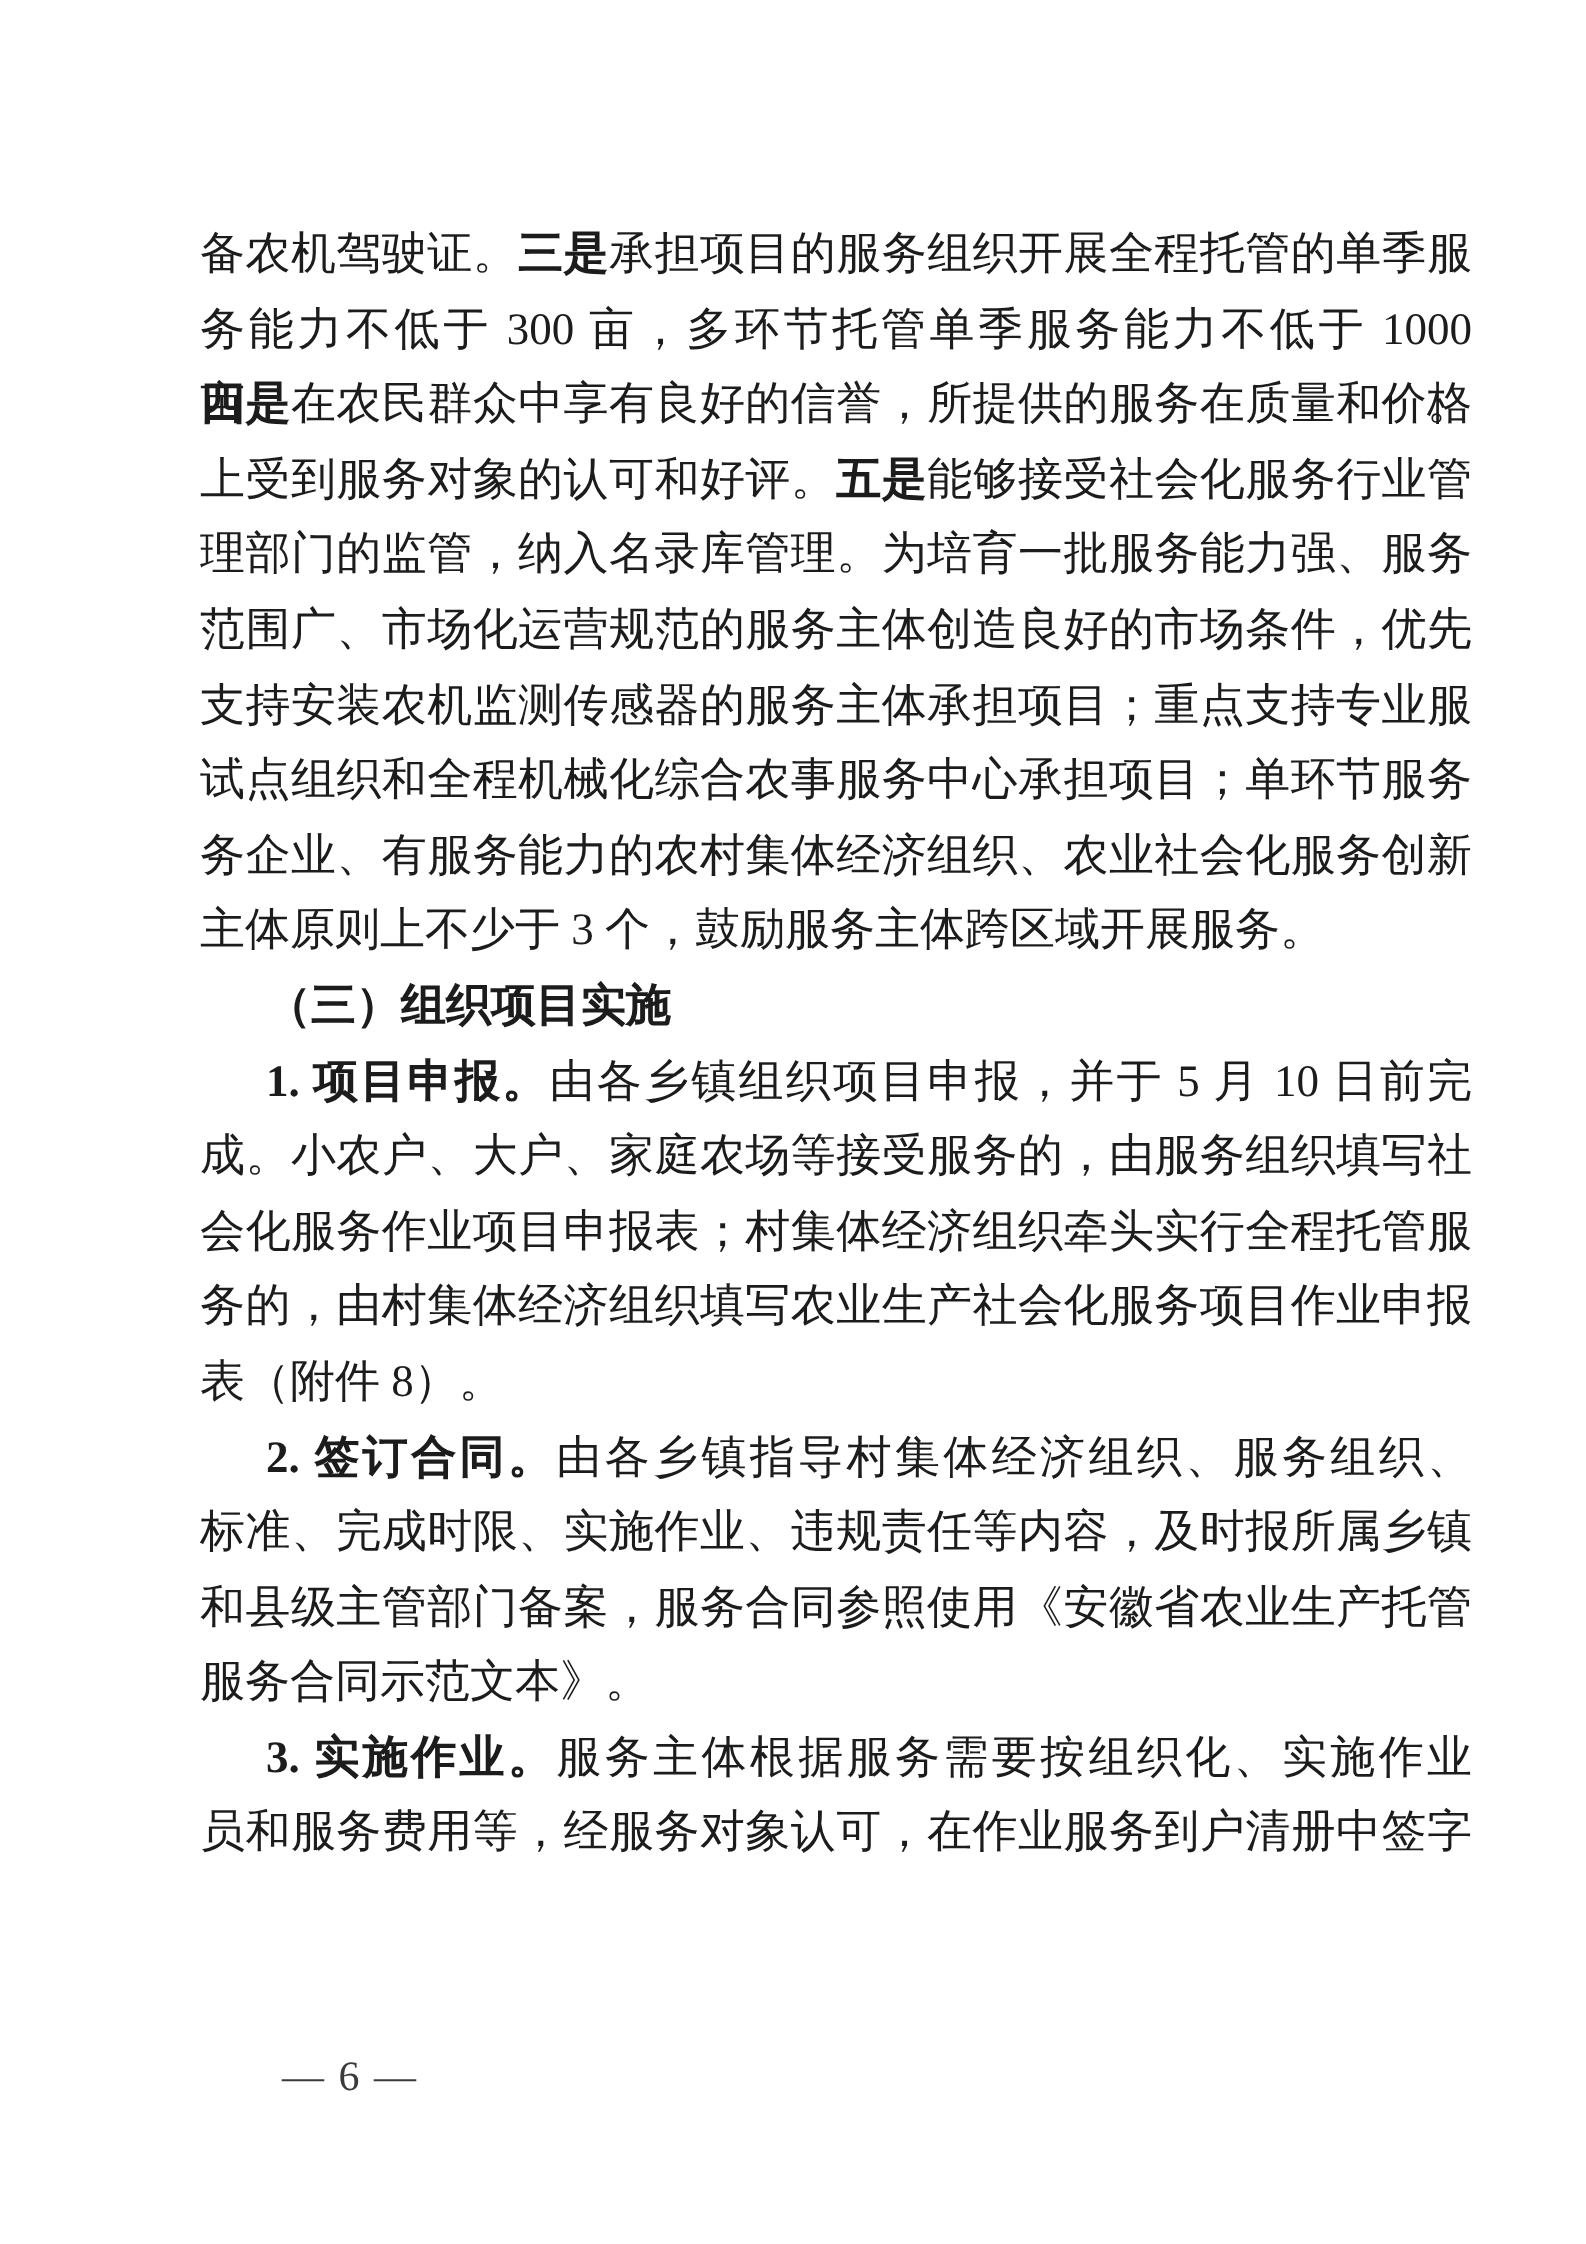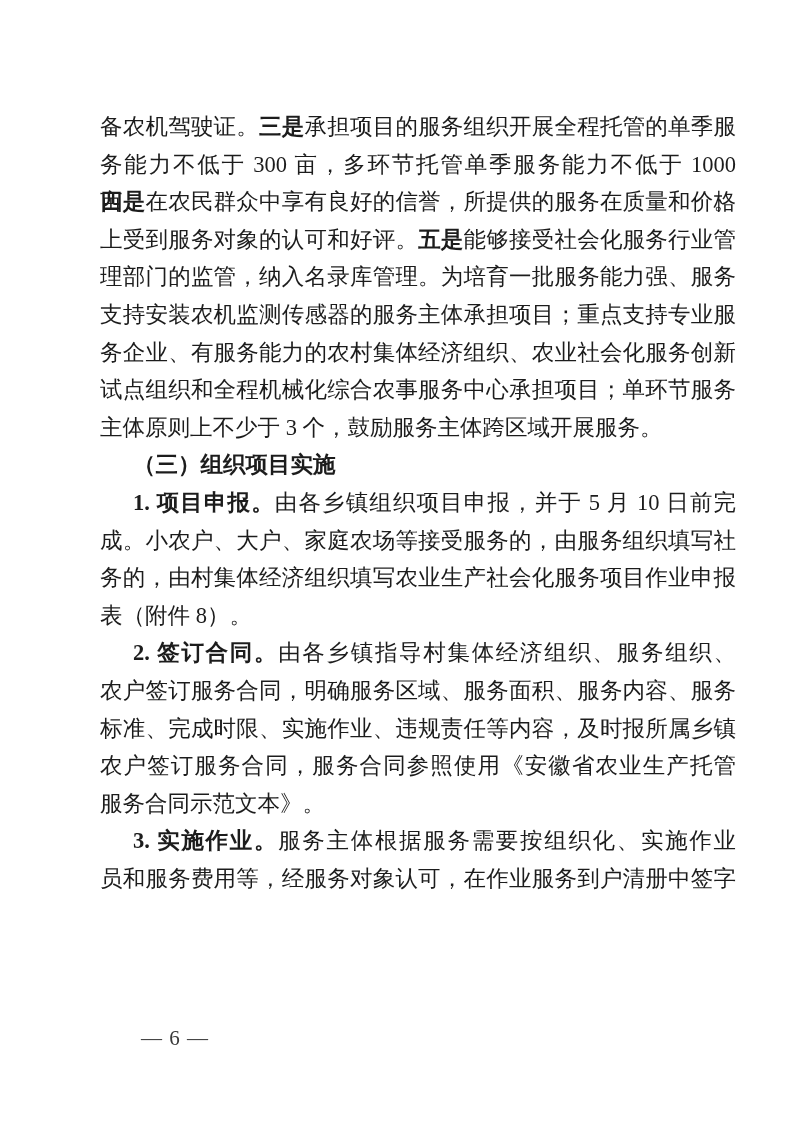--- a/index.html
+++ b/index.html
@@ -61,31 +61,32 @@
 </head>
 <body>
 
 <div class="page">
   <div class="content" id="doc-body">
       <div class="line fill"><span>备农机驾驶证。</span><span class="bold">三是</span><span>承担项目的服务组织开展全程托管的单季服</span></div>
       <div class="line fill"><span>务能力不低于 300 亩，多环节托管单季服务能力不低于 1000 亩。</span></div>
       <div class="line fill"><span class="bold">四是</span><span>在农民群众中享有良好的信誉，所提供的服务在质量和价格</span></div>
       <div class="line fill"><span>上受到服务对象的认可和好评。</span><span class="bold">五是</span><span>能够接受社会化服务行业管</span></div>
       <div class="line fill"><span>理部门的监管，纳入名录库管理。为培育一批服务能力强、服务</span></div>
+      <div class="line fill"><span>范围广、市场化运营规范的服务主体创造良好的市场条件，优先</span></div>
       <div class="line fill"><span>支持安装农机监测传感器的服务主体承担项目；重点支持专业服</span></div>
+      <div class="line fill"><span>试点组织和全程机械化综合农事服务中心承担项目；单环节服务</span></div>
       <div class="line fill"><span>务企业、有服务能力的农村集体经济组织、农业社会化服务创新</span></div>
-      <div class="line fill"><span>试点组织和全程机械化综合农事服务中心承担项目；单环节服务</span></div>
       <div class="line"><span>主体原则上不少于 3 个，鼓励服务主体跨区域开展服务。</span></div>
       <div class="line indent heading"><span class="bold">（三）组织项目实施</span></div>
       <div class="line fill indent"><span class="bold">1. 项目申报。</span><span>由各乡镇组织项目申报，并于 5 月 10 日前完</span></div>
       <div class="line fill"><span>成。小农户、大户、家庭农场等接受服务的，由服务组织填写社</span></div>
+      <div class="line fill"><span>会化服务作业项目申报表；村集体经济组织牵头实行全程托管服</span></div>
       <div class="line fill"><span>务的，由村集体经济组织填写农业生产社会化服务项目作业申报</span></div>
       <div class="line"><span>表（附件 8）。</span></div>
       <div class="line fill indent"><span class="bold">2. 签订合同。</span><span>由各乡镇指导村集体经济组织、服务组织、</span></div>
-      <div class="line fill"><span>农户签订服务合同，明确服务区域、服务面积、服务内容、服务</span></div>
       <div class="line fill"><span>标准、完成时限、实施作业、违规责任等内容，及时报所属乡镇</span></div>
-      <div class="line fill"><span>农户签订服务合同，服务合同参照使用《安徽省农业生产托管</span></div>
+      <div class="line fill"><span>和县级主管部门备案，服务合同参照使用《安徽省农业生产托管</span></div>
       <div class="line"><span>服务合同示范文本》。</span></div>
       <div class="line fill indent"><span class="bold">3. 实施作业。</span><span>服务主体根据服务需要按组织化、实施作业</span></div>
       <div class="line fill"><span>员和服务费用等，经服务对象认可，在作业服务到户清册中签字</span></div>
     </div>
   <div class="footer">— 6 —</div>
 </div>
 
 </body></html>

